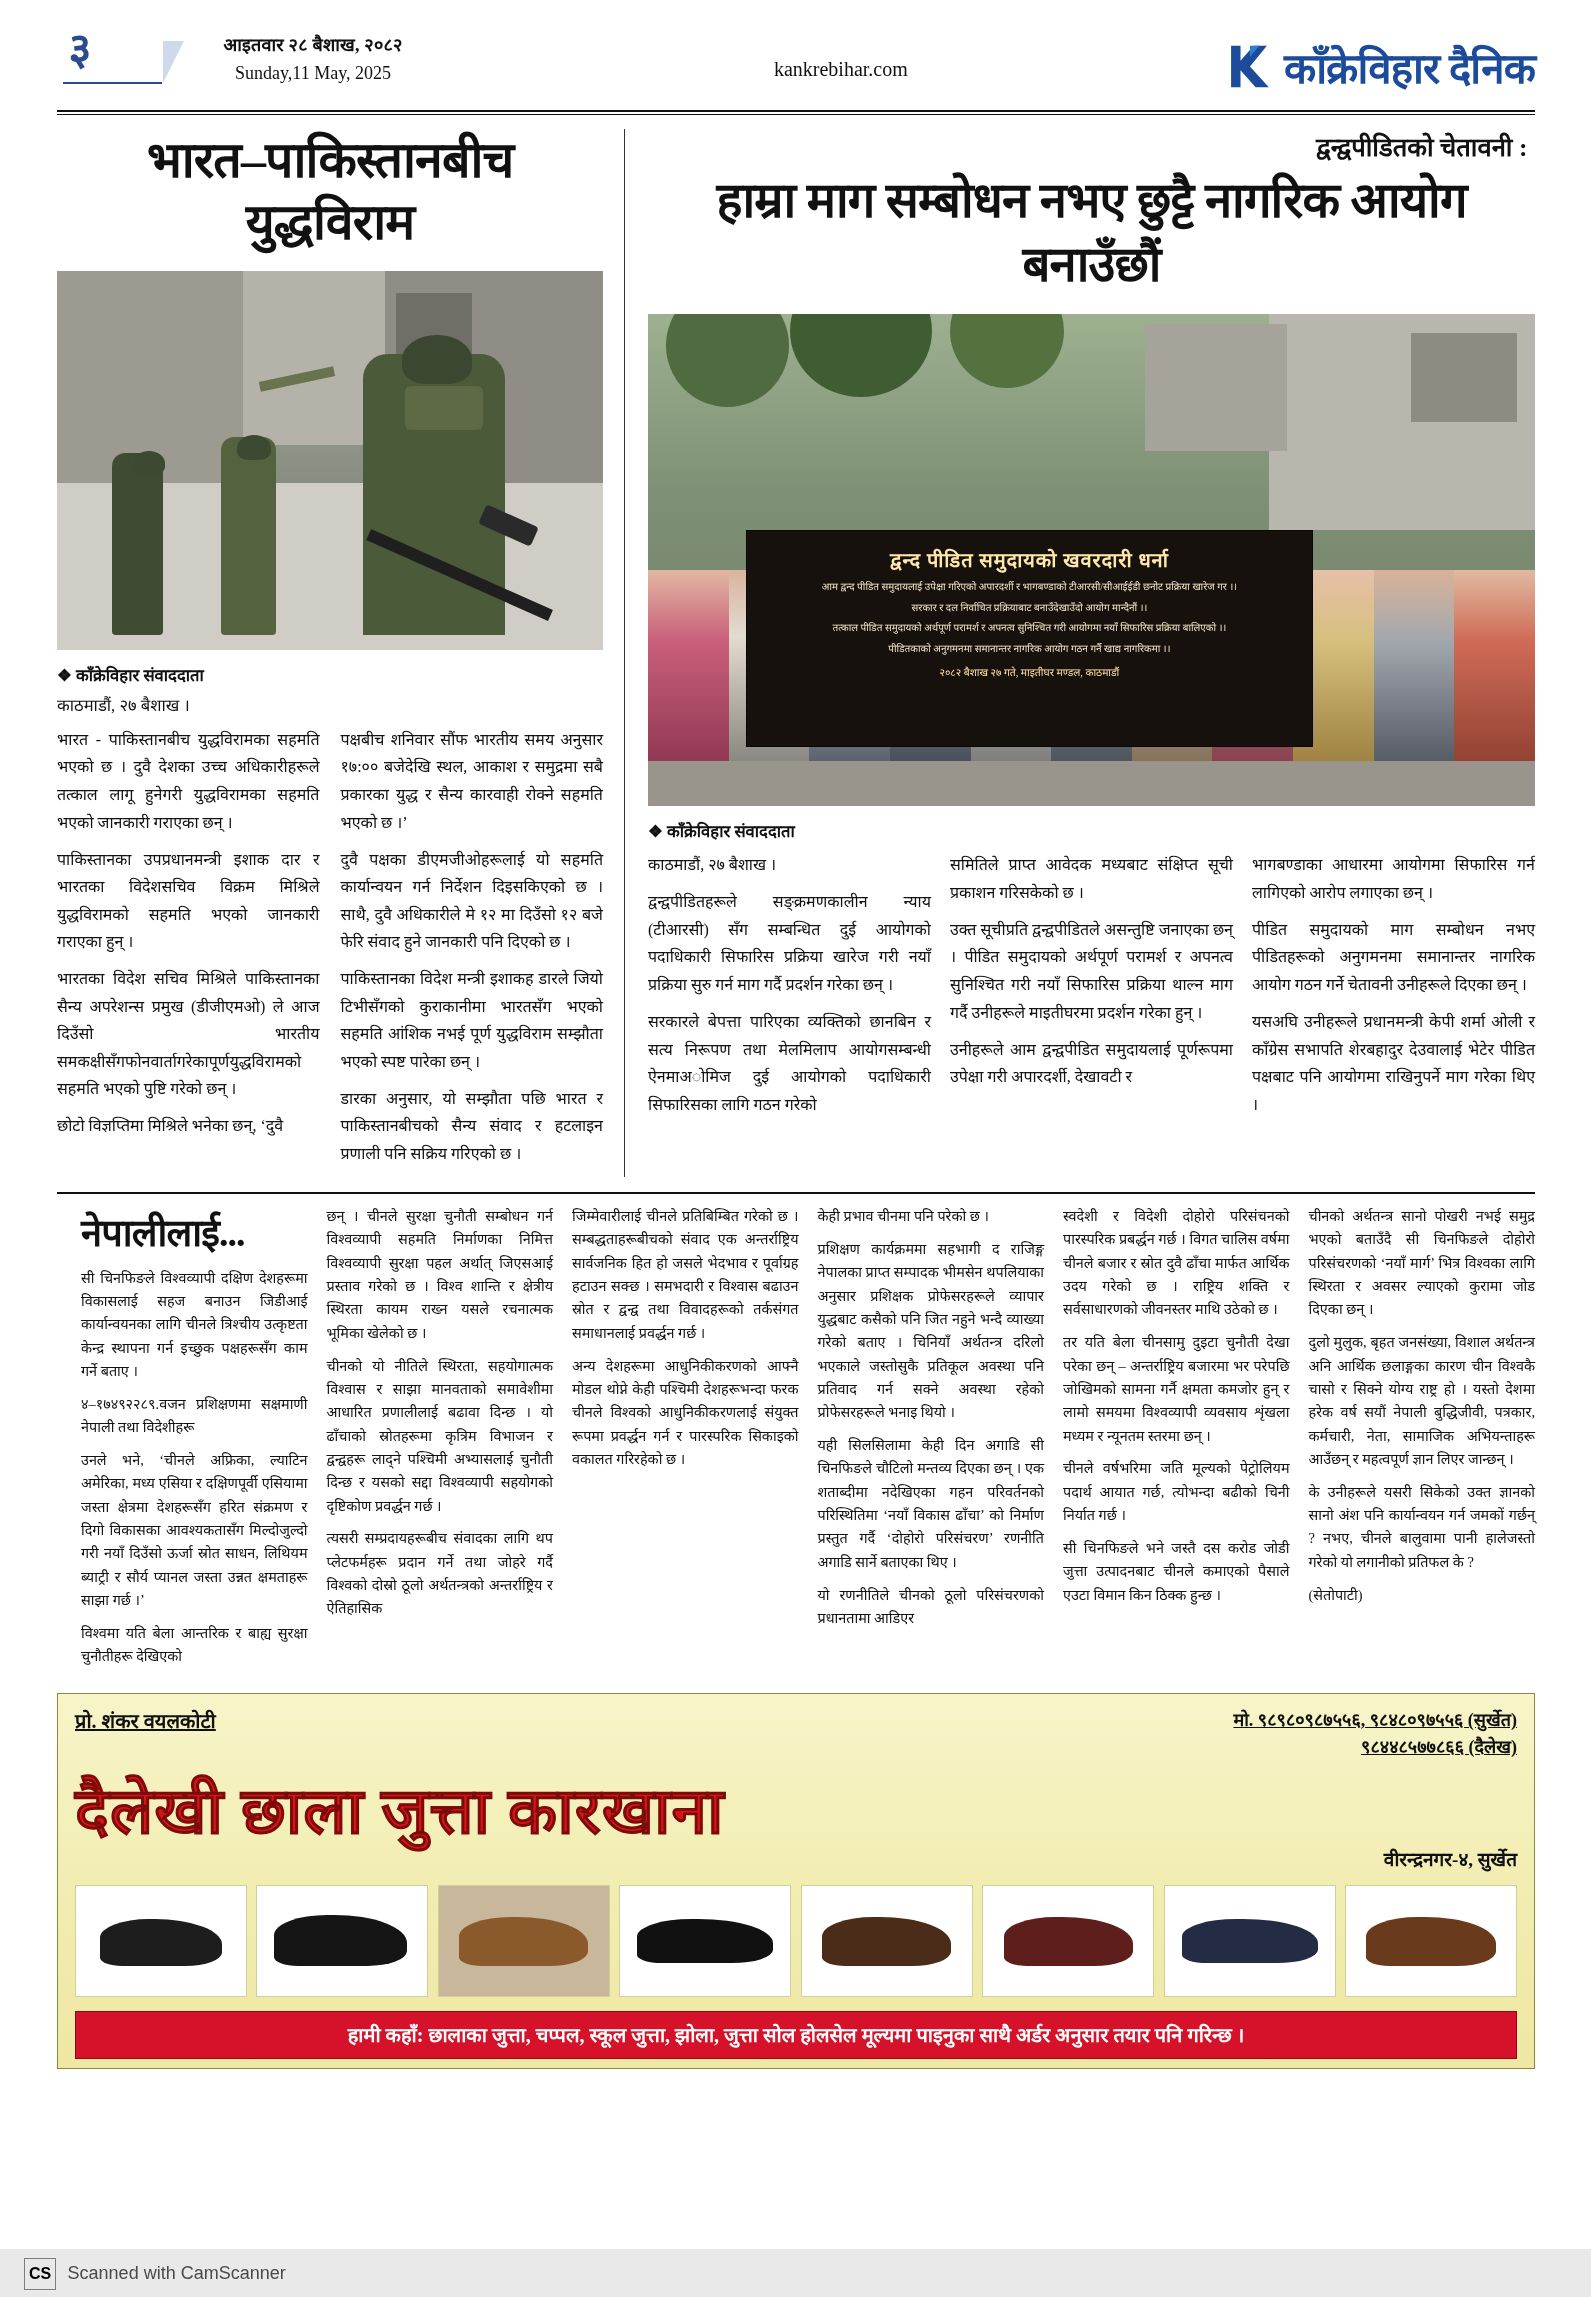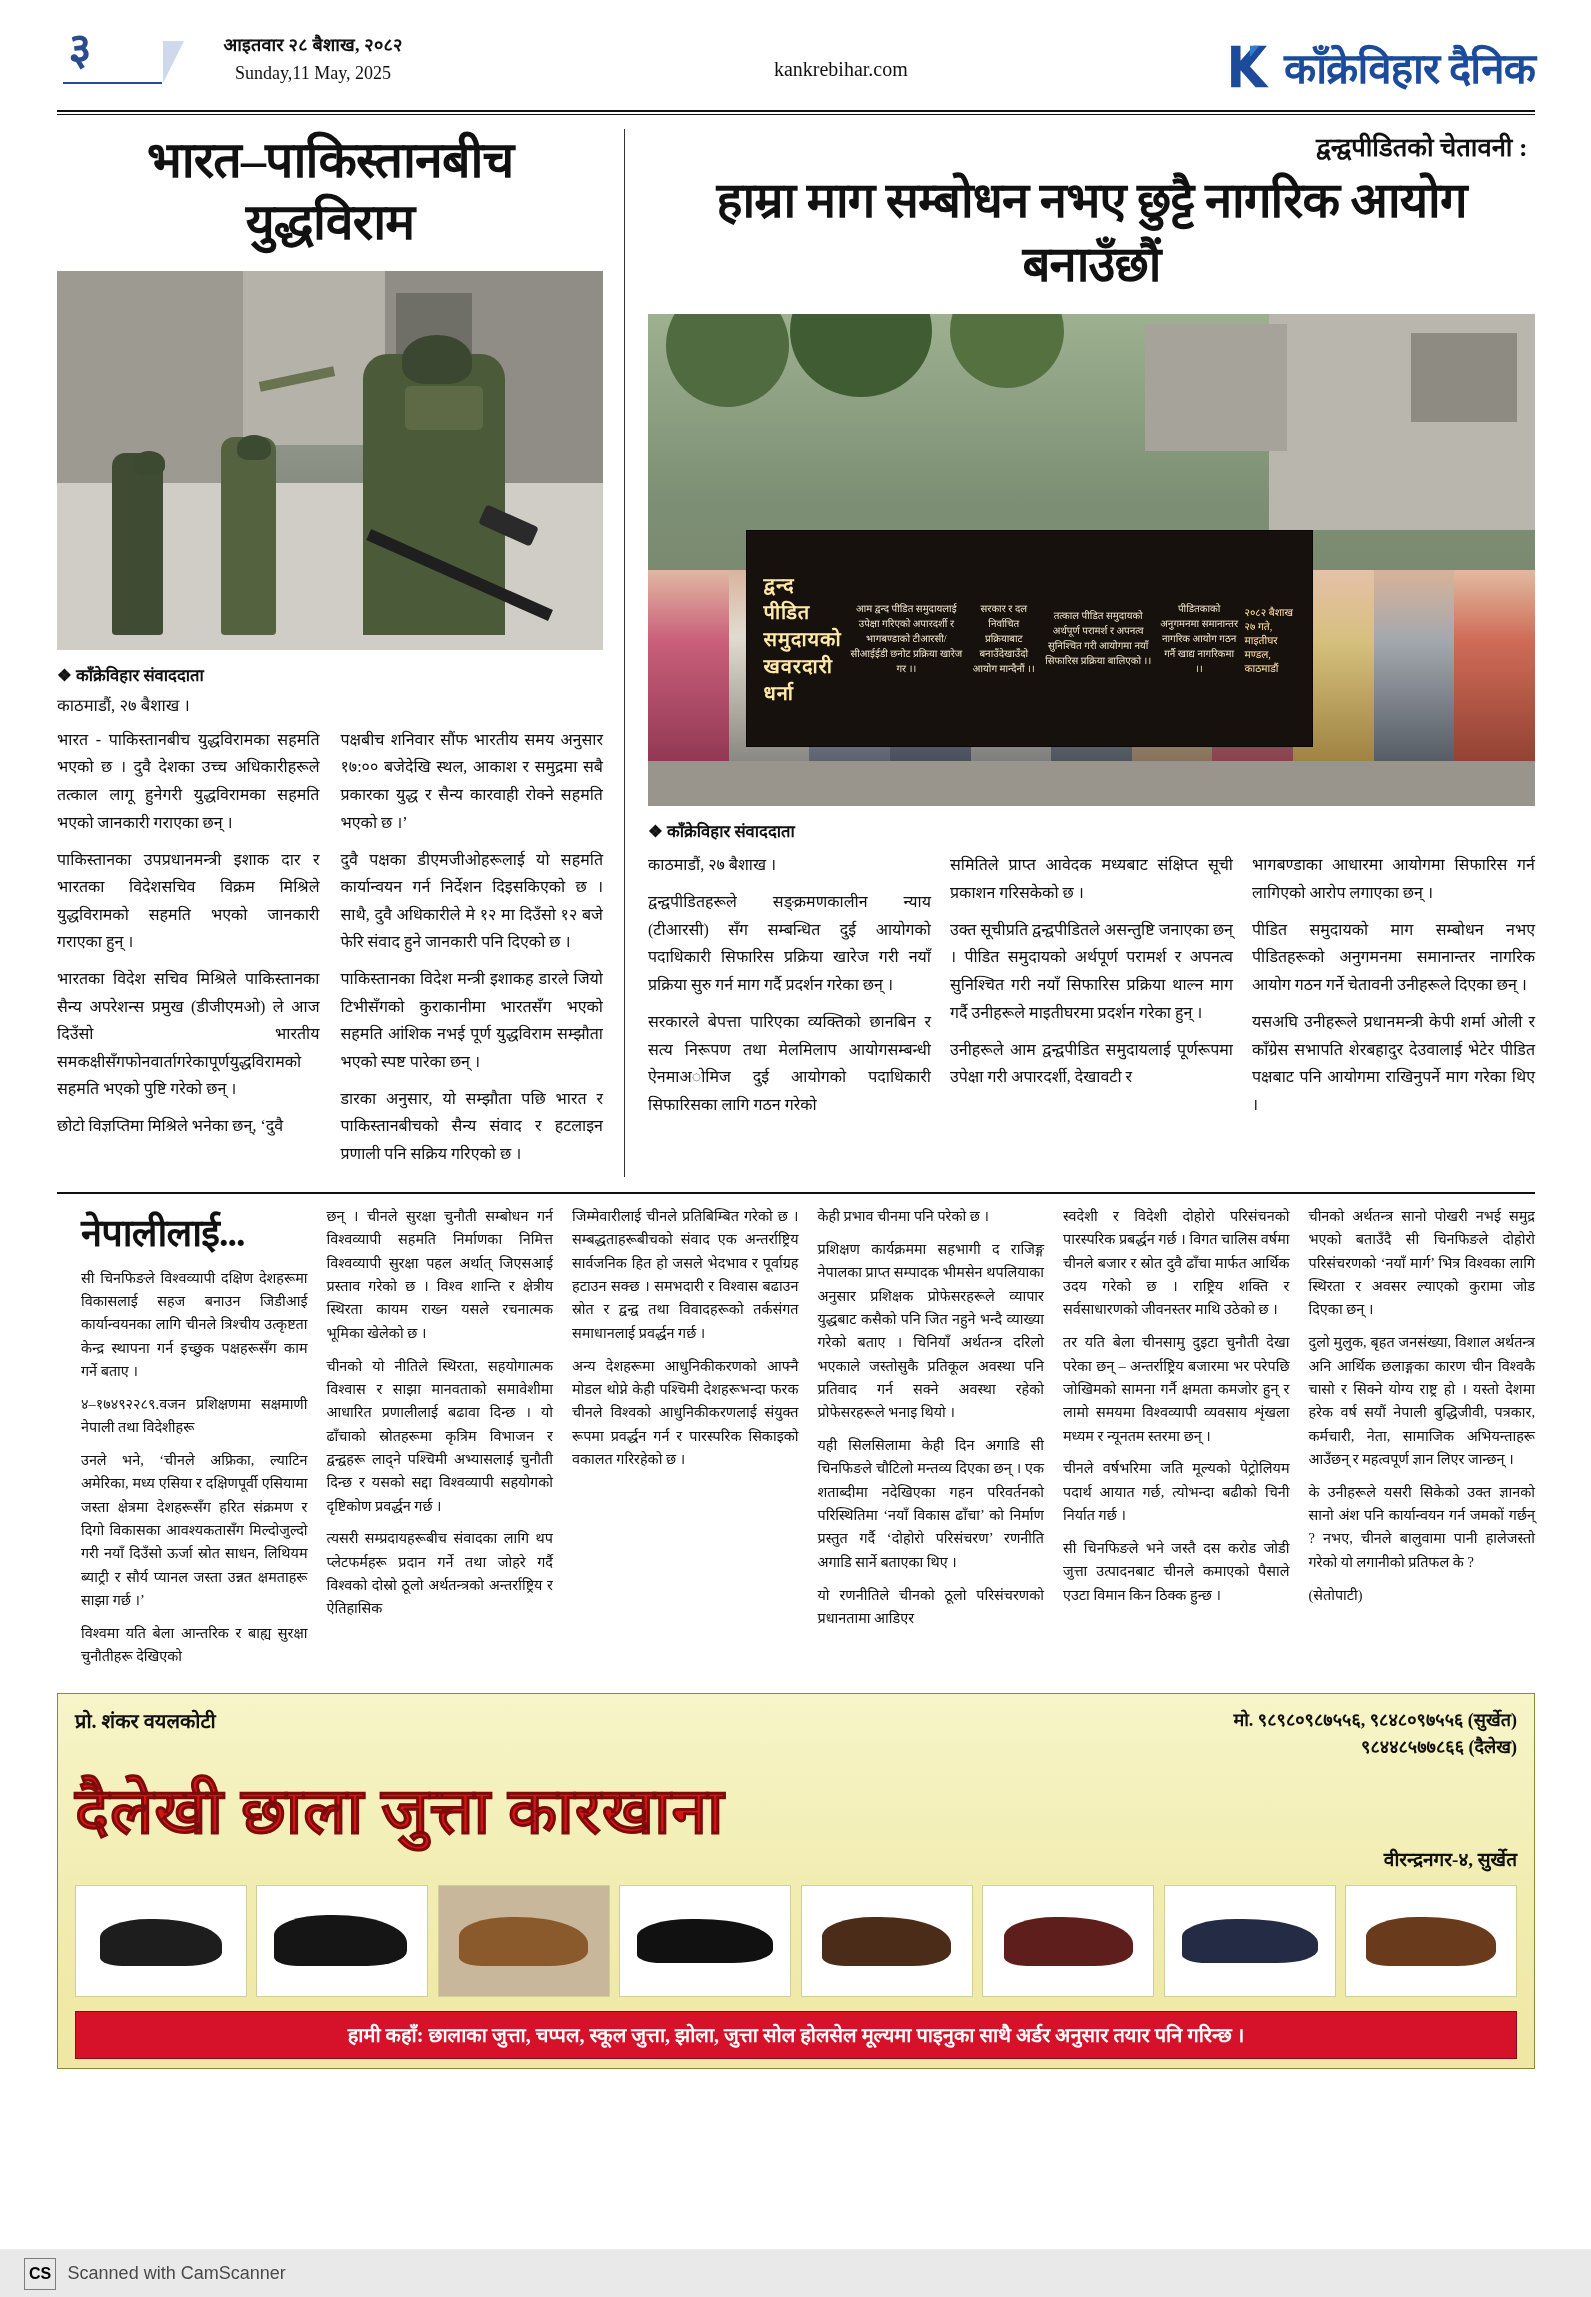--- a/index.html
+++ b/index.html
@@ -66,21 +66,21 @@
   }
   .photo-right {
     margin-top:17px; height:492px; width:100%;
     background:linear-gradient(180deg,#9db08f 0%, #7d8f74 38%, #6d7a66 100%);
     position:relative; overflow:hidden;
   }
   .banner {
     position:absolute; left:11%; top:44%; width:64%; height:44%;
     background:#17110e; border:1.9px solid #0a0807;
     color:#f2e6c8; padding:15px 17px; font-family:"Liberation Serif", serif;
-    display:flex; gap:5.7px; align-items:center; justify-content:flex-start;
+    display:flex; flex-direction:column; gap:5.7px; align-items:center; justify-content:flex-start;
   }
   .banner .b-title { font-size:20px; font-weight:bold; color:#ffe9a8; letter-spacing:0.9px; }
   .banner .b-line { font-size:10px; line-height:1.5; text-align:center; }
   .banner .b-foot { font-size:10.4px; margin-top:3.8px; color:#ffe1a0; }
 
   .byline { font-family:"Liberation Serif", serif; font-size:16.6px; font-weight:bold; margin-top:13.2px; }
   .place { font-family:"Liberation Serif", serif; font-size:16.6px; margin-top:7.6px; }
 
   .cols2 { display:flex; gap:21px; margin-top:9.5px; }
   .cols3 { display:flex; gap:19px; margin-top:9.5px; }
@@ -100,21 +100,21 @@
   }
   .mid-col { flex:1; }
   .mid-col .bodytext { font-size:14.4px; line-height:1.62; }
 
   
   .ad {
     margin-top:15px;
     background:linear-gradient(180deg,#f7f5c9 0%, #f1ecb0 55%, #efe7a3 100%);
     border:1.9px solid #8a8a3a; padding:13.2px 17px 9.5px 17px; position:relative;
   }
-  .ad-top { display:flex; justify-content:space-between; align-items:flex-start; }
+  .ad-top { display:flex; justify-content:space-between; align-items:flex-start;text-decoration:underline; }
   .ad-brandline { font-family:"Liberation Serif", serif; font-size:20px; font-weight:bold; }
   .ad-phones { font-family:"Liberation Serif", serif; font-size:18px; font-weight:bold; text-align:right; line-height:1.5; }
   .ad-title {
     text-align:left; font-family:"Liberation Serif", serif;
     font-size:64px; font-weight:bold; color:#d61515; letter-spacing:0.9px;
     -webkit-text-stroke:0.9px #7c0b0b; margin-top:3.8px;
   }
   .ad-sub { text-align:right; font-family:"Liberation Serif", serif; font-size:19px; font-weight:bold; margin-top:-5.7px; }
   .shoes { display:flex; gap:9.5px; margin-top:13.2px; }
   .shoe { flex:1; height:112px; border:0.9px solid #cfcf9a; background:#fff; position:relative; overflow:hidden; }

